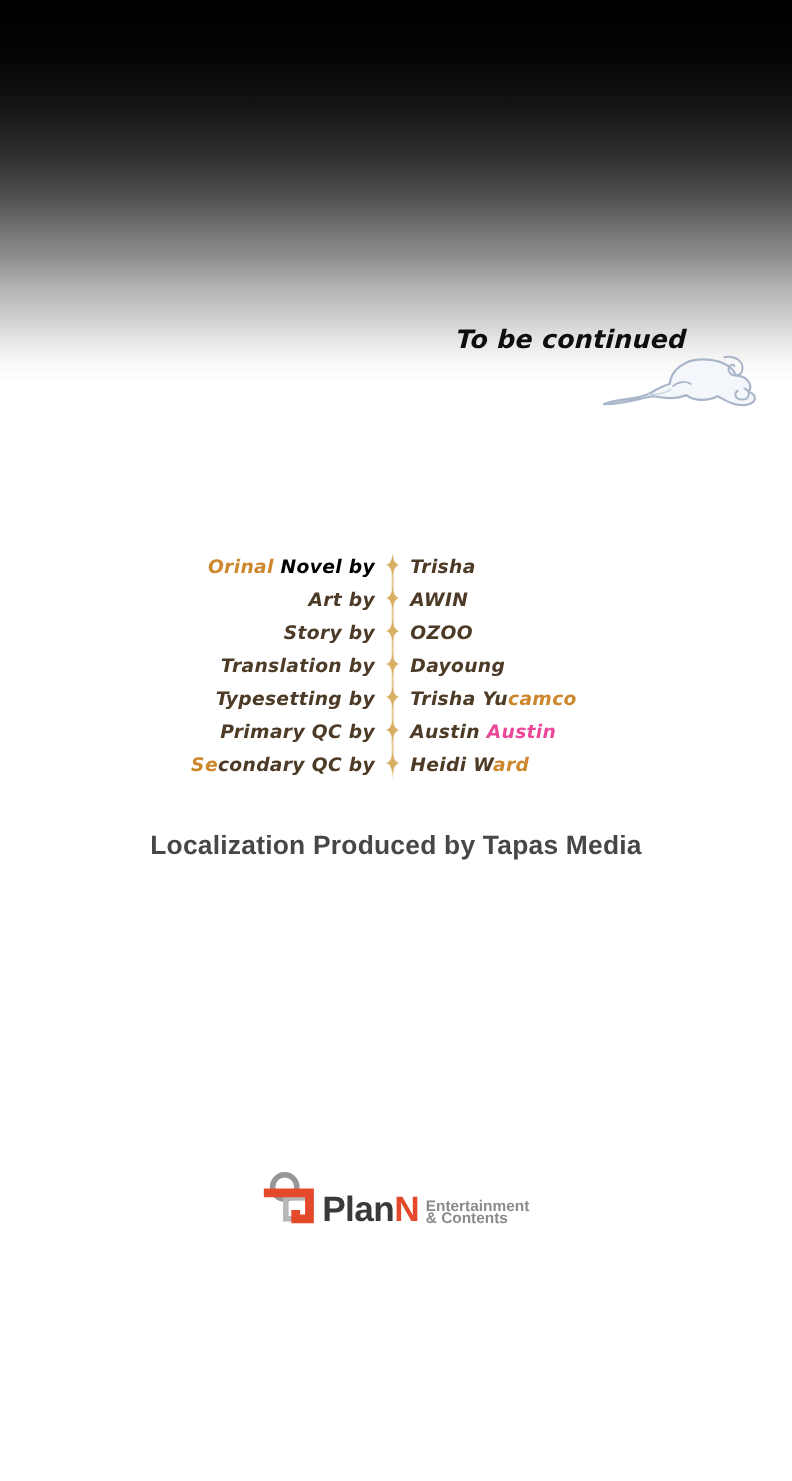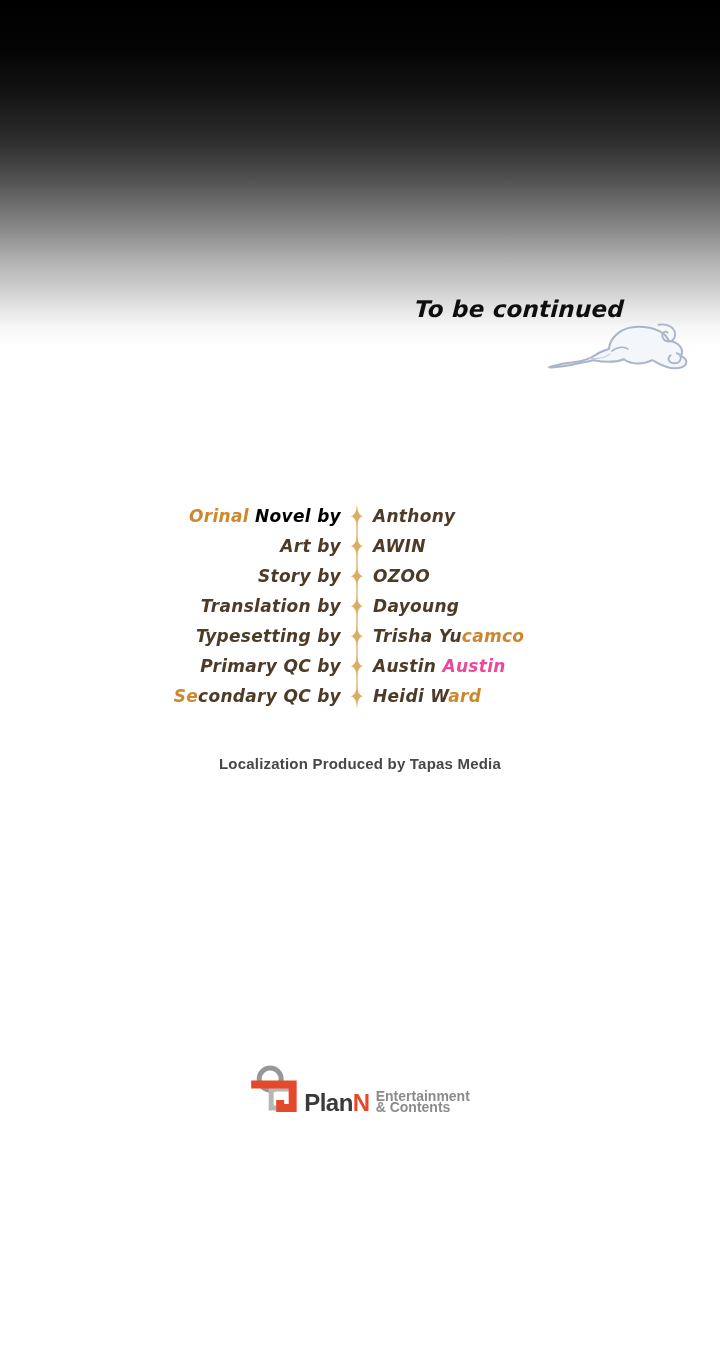--- a/index.html
+++ b/index.html
@@ -89,40 +89,40 @@
 
   
   .localization {
     position: absolute;
     top: 755px;
     left: 0;
     width: 720px;
     text-align: center;
     font-family: "Liberation Sans", sans-serif;
     font-weight: 600;
-    font-size: 15px;
+    font-size: 24px;
     letter-spacing: 0.2px;
     color: #474747;
   }
 
   
   .logo {
     position: absolute;
     top: 1063px;
     left: 50%;
     transform: translateX(-50%);
     display: flex;
     align-items: flex-end;
     height: 50px;
   }
   .logo-mark { width: 50px; height: 50px; display: block; }
   .logo-wordmark {
     font-family: "Liberation Sans", sans-serif;
     font-weight: 700;
-    font-size: 24px;
+    font-size: 32px;
     letter-spacing: -0.5px;
     line-height: 1;
     margin-left: 4px;
     margin-bottom: -2px;
     white-space: nowrap;
   }
   .logo-tagline {
     font-family: "Liberation Sans", sans-serif;
     font-weight: 600;
     font-size: 14px;
@@ -153,21 +153,21 @@
   </svg>
 
   <div class="credits">
     <div class="sparkle-line"></div>
     <div>
         <div class="credit-row">
           <div class="credit-label"><span style="color: rgb(205, 136, 46);">Orinal </span><span style="color: #000000;">Novel by</span></div>
           <div>
             <span class="credit-star" style="color: rgb(217, 175, 100);">✦</span>
           </div>
-          <div class="credit-name"><span style="color: rgb(77, 59, 39);">Anthony</span></div>
+          <div class="credit-name"><span style="color: rgb(77, 59, 39);">Trisha</span></div>
         </div>
         <div class="credit-row">
           <div class="credit-label"><span style="color: rgb(77, 59, 39);">Art by</span></div>
           <div>
             <span class="credit-star" style="color: rgb(217, 175, 100);">✦</span>
           </div>
           <div class="credit-name"><span style="color: rgb(77, 59, 39);">AWIN</span></div>
         </div>
         <div class="credit-row">
           <div class="credit-label"><span style="color: rgb(77, 59, 39);">Story by</span></div>

